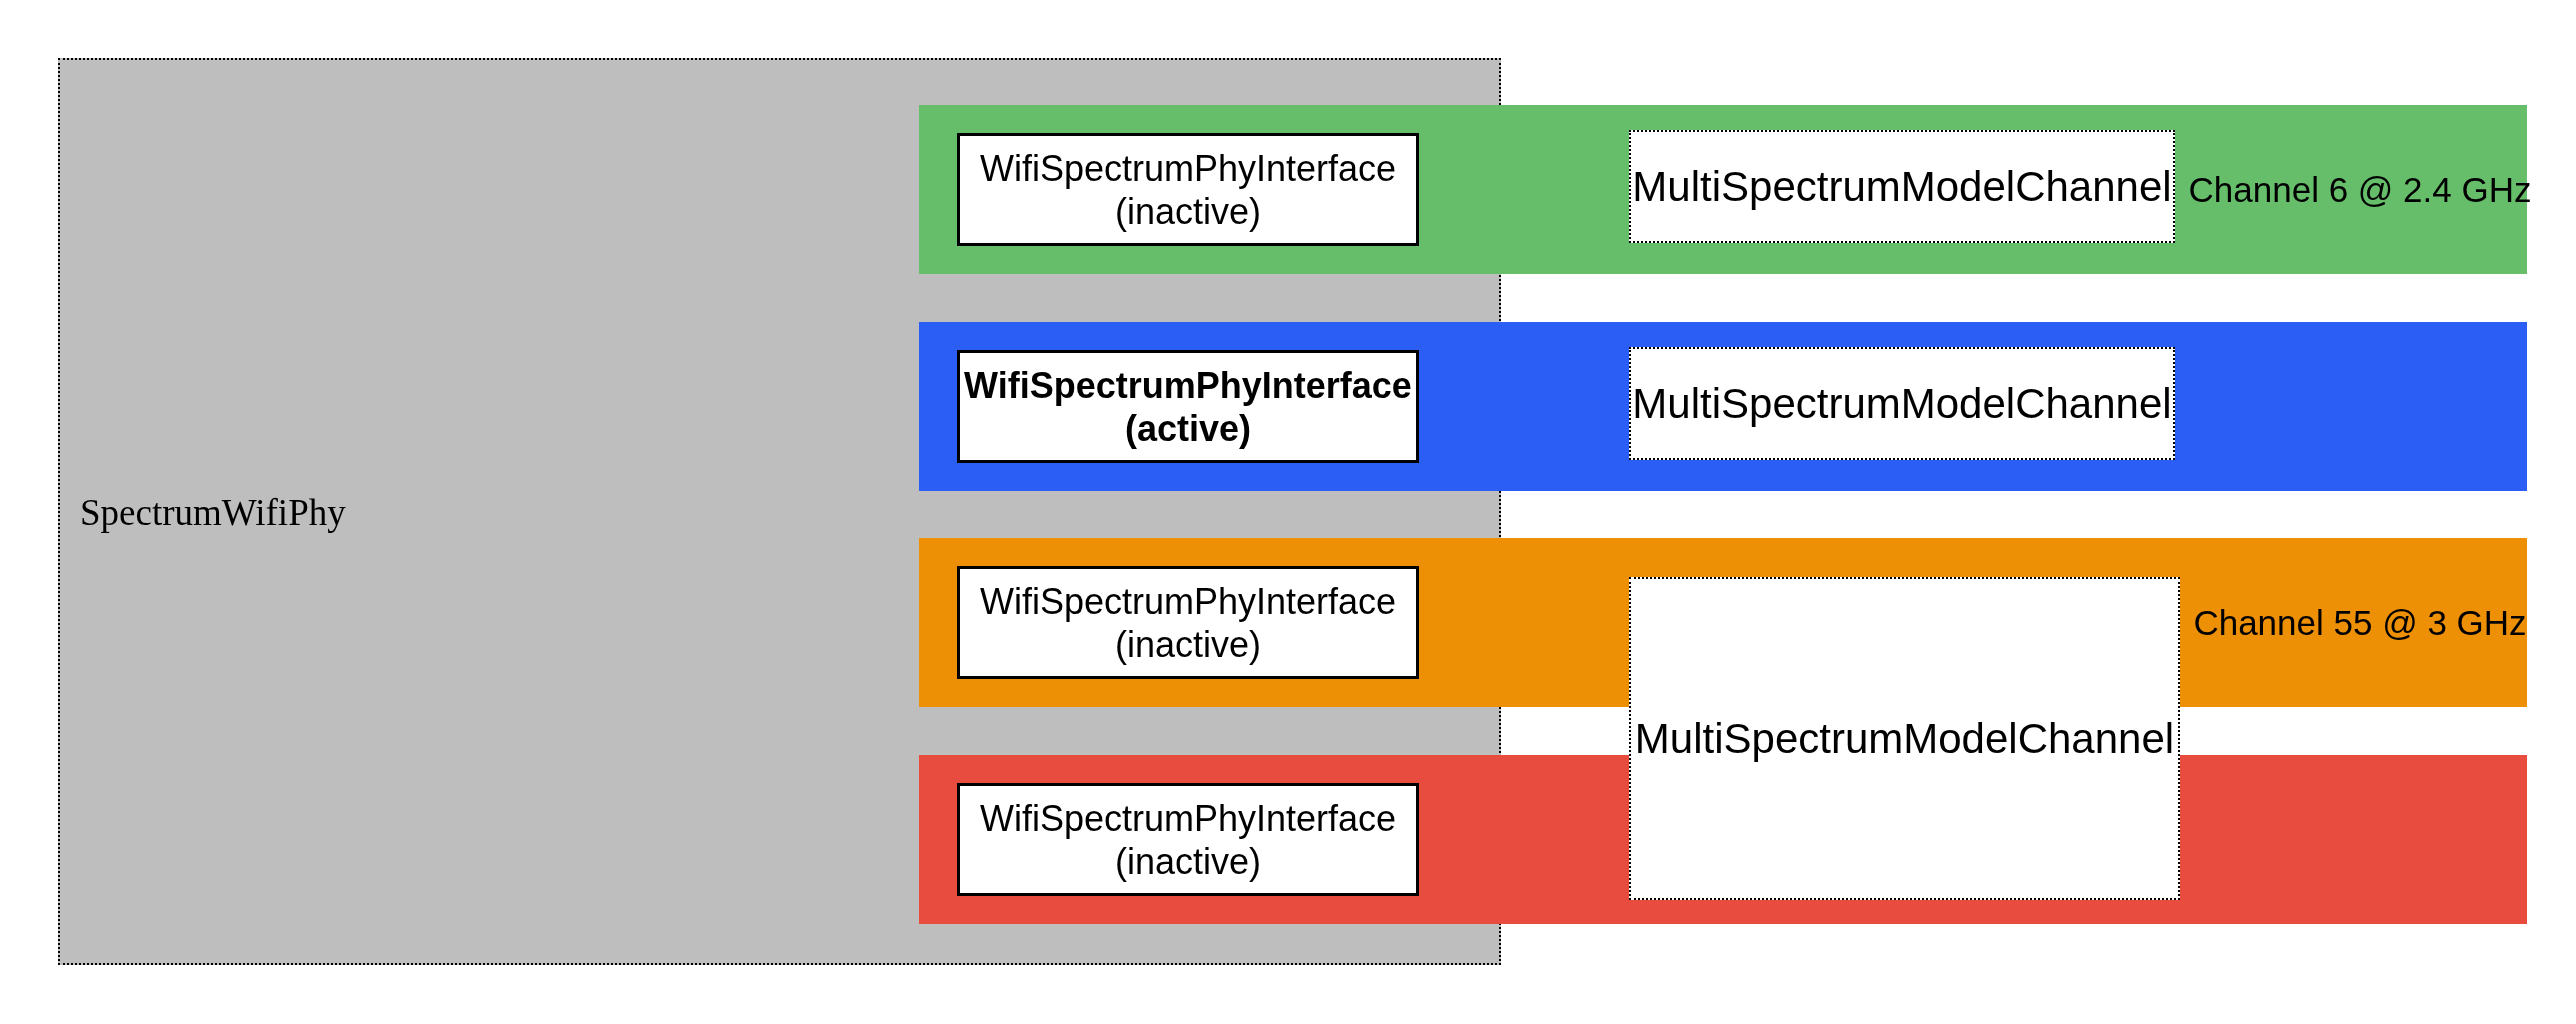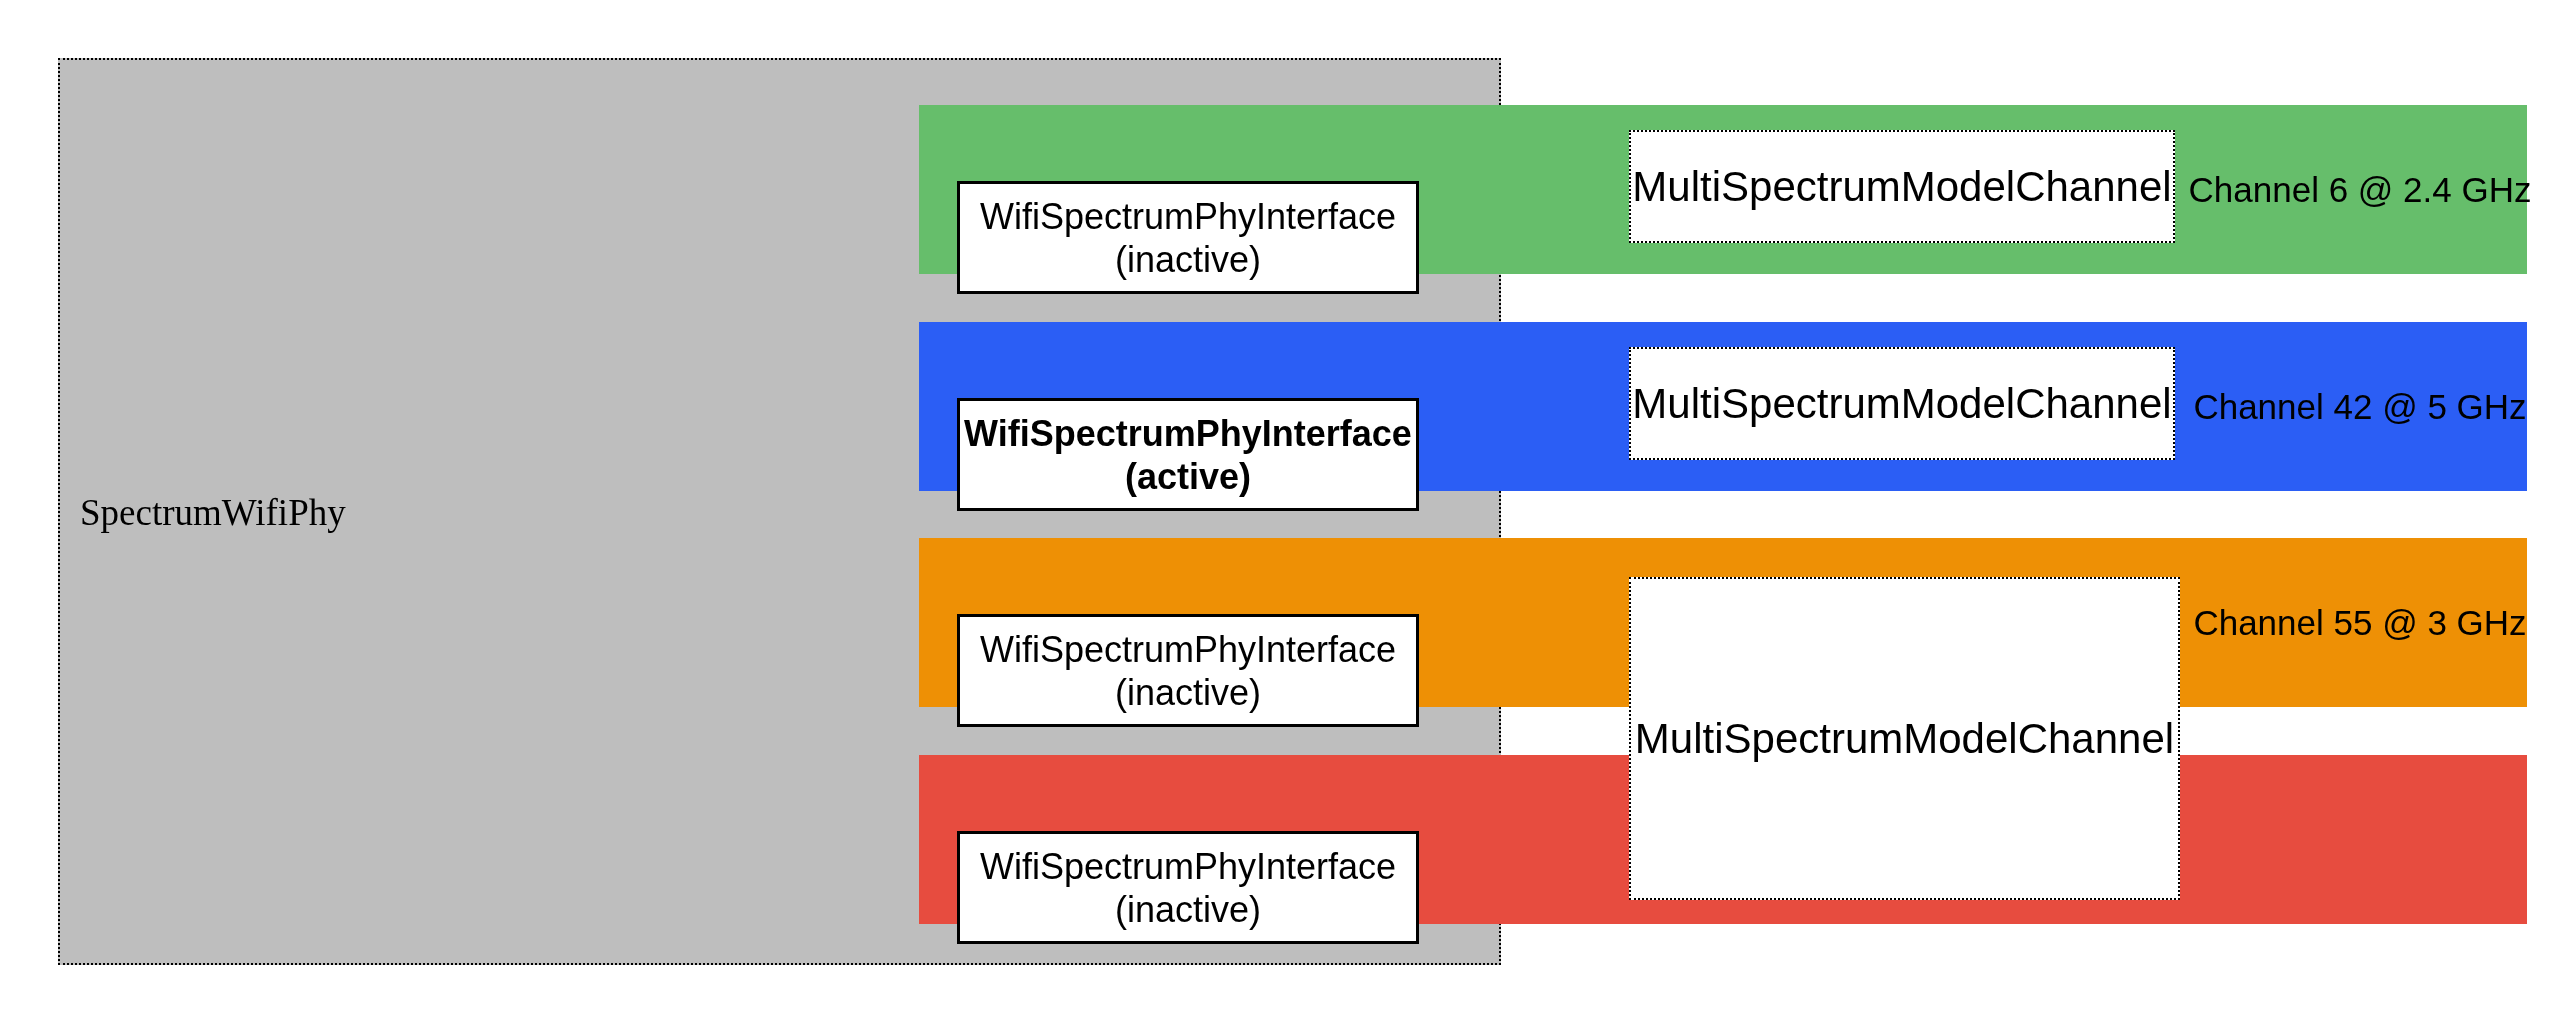--- a/index.html
+++ b/index.html
@@ -50,21 +50,20 @@
     width: 462px; height: 113px;
     background: #fff;
     border: 3.4px solid #000;
     display: flex;
     flex-direction: column;
     align-items: center;
     justify-content: center;
     text-align: center;
     font-size: 36px;
     line-height: 43px;
-    margin-top: 48px;
   }
   .iface.active { font-weight: bold; }
   
   .mchan {
     position: absolute;
     left: 710px; top: 25px;
     width: 546px; height: 113px;
     background: #fff;
     border: 2.3px dotted #000;
     display: flex;
@@ -117,21 +116,20 @@
     <div class="mchan">MultiSpectrumModelChannel</div>
     <div class="chlabel">Channel 6 @ 2.4 GHz</div>
   </div>
 
   <div class="band band2" style="background: rgb(43, 94, 245);">
     <div class="iface active">
       <div>WifiSpectrumPhyInterface</div>
       <div>(active)</div>
     </div>
     <div class="mchan">MultiSpectrumModelChannel</div>
-    <div class="chlabel">Channel 42 @ 5 GHz</div>
   </div>
 
   <div class="band band3" style="background: rgb(238, 144, 5);">
     <div class="iface">
       <div>WifiSpectrumPhyInterface</div>
       <div>(inactive)</div>
     </div>
     <div class="chlabel">Channel 55 @ 3 GHz</div>
   </div>
 

